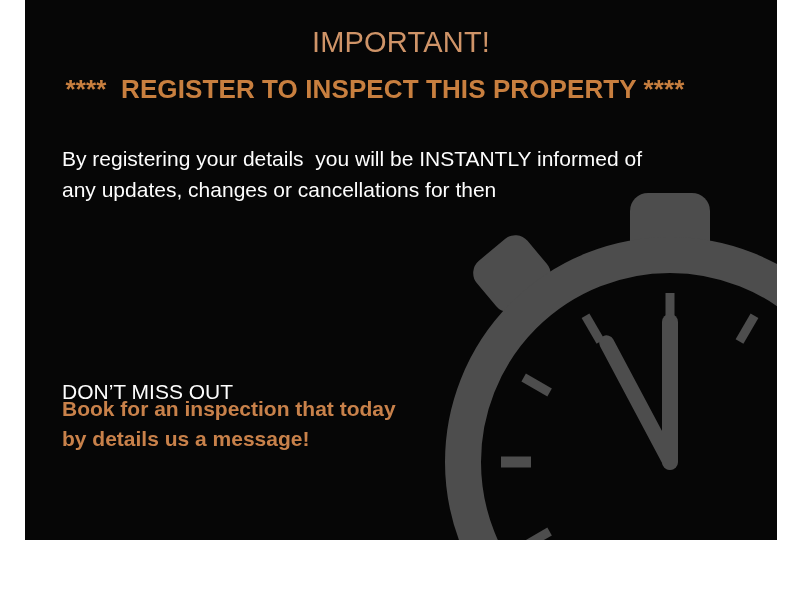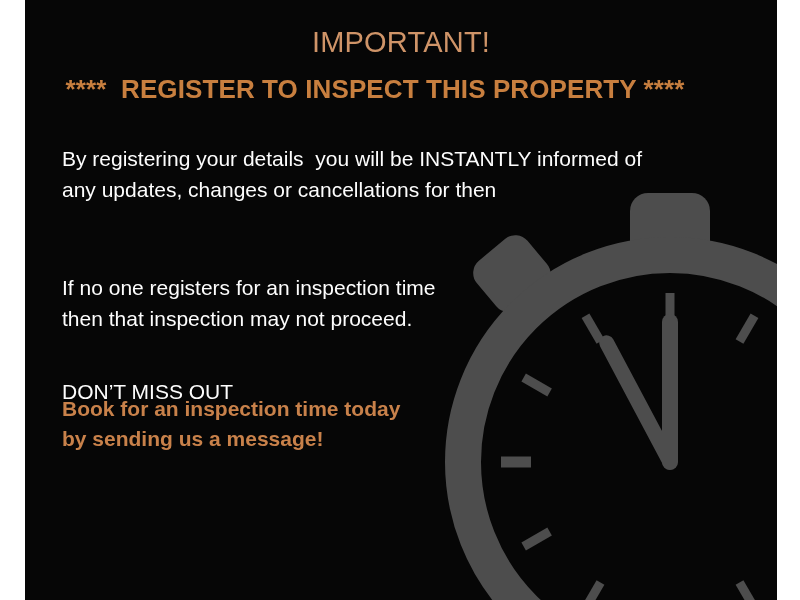--- a/index.html
+++ b/index.html
@@ -3,21 +3,21 @@
 <meta charset="utf-8">
 <style>
   html, body {
     margin: 0;
     padding: 0;
     background: #ffffff;
   }
   #canvas {
     position: relative;
     width: 800px;
-    height: 600px;
+    height: 540px;
     background: #ffffff;
     overflow: hidden;
     font-family: "Liberation Sans", sans-serif;
   }
   
   #panel {
     position: absolute;
     left: 25px;
     top: 0;
     width: 752px;
@@ -147,26 +147,24 @@
 
     <div id="text-layer">
 
       <div class="line" id="headline-1">IMPORTANT!</div>
 
       <div class="line" id="headline-2">****  REGISTER TO INSPECT THIS PROPERTY ****</div>
 
       <div class="line body-line" id="p1l1">By registering your details  you will be INSTANTLY informed of</div>
       <div class="line body-line" id="p1l2">any updates, changes or cancellations for then</div>
 
-      <div class="line body-line" id="p2l1">If no one registers for an inspection time</div>
-      <div class="line body-line" id="p2l2">then that inspection may not proceed.</div>
 
       <div class="line body-line" id="p3l1">DON’T MISS OUT</div>
-      <div class="line accent-line" id="p3l2">Book for an inspection time today</div>
-      <div class="line accent-line" id="p3l3">by sending us a message!</div>
+      <div class="line accent-line" id="p3l2">Book for an inspection that today</div>
+      <div class="line accent-line" id="p3l3">by details us a message!</div>
 
     </div>
   </div>
 
   <div class="band" id="band-left"></div>
   <div class="band" id="band-right"></div>
 
 </div>
 
 </body></html>

